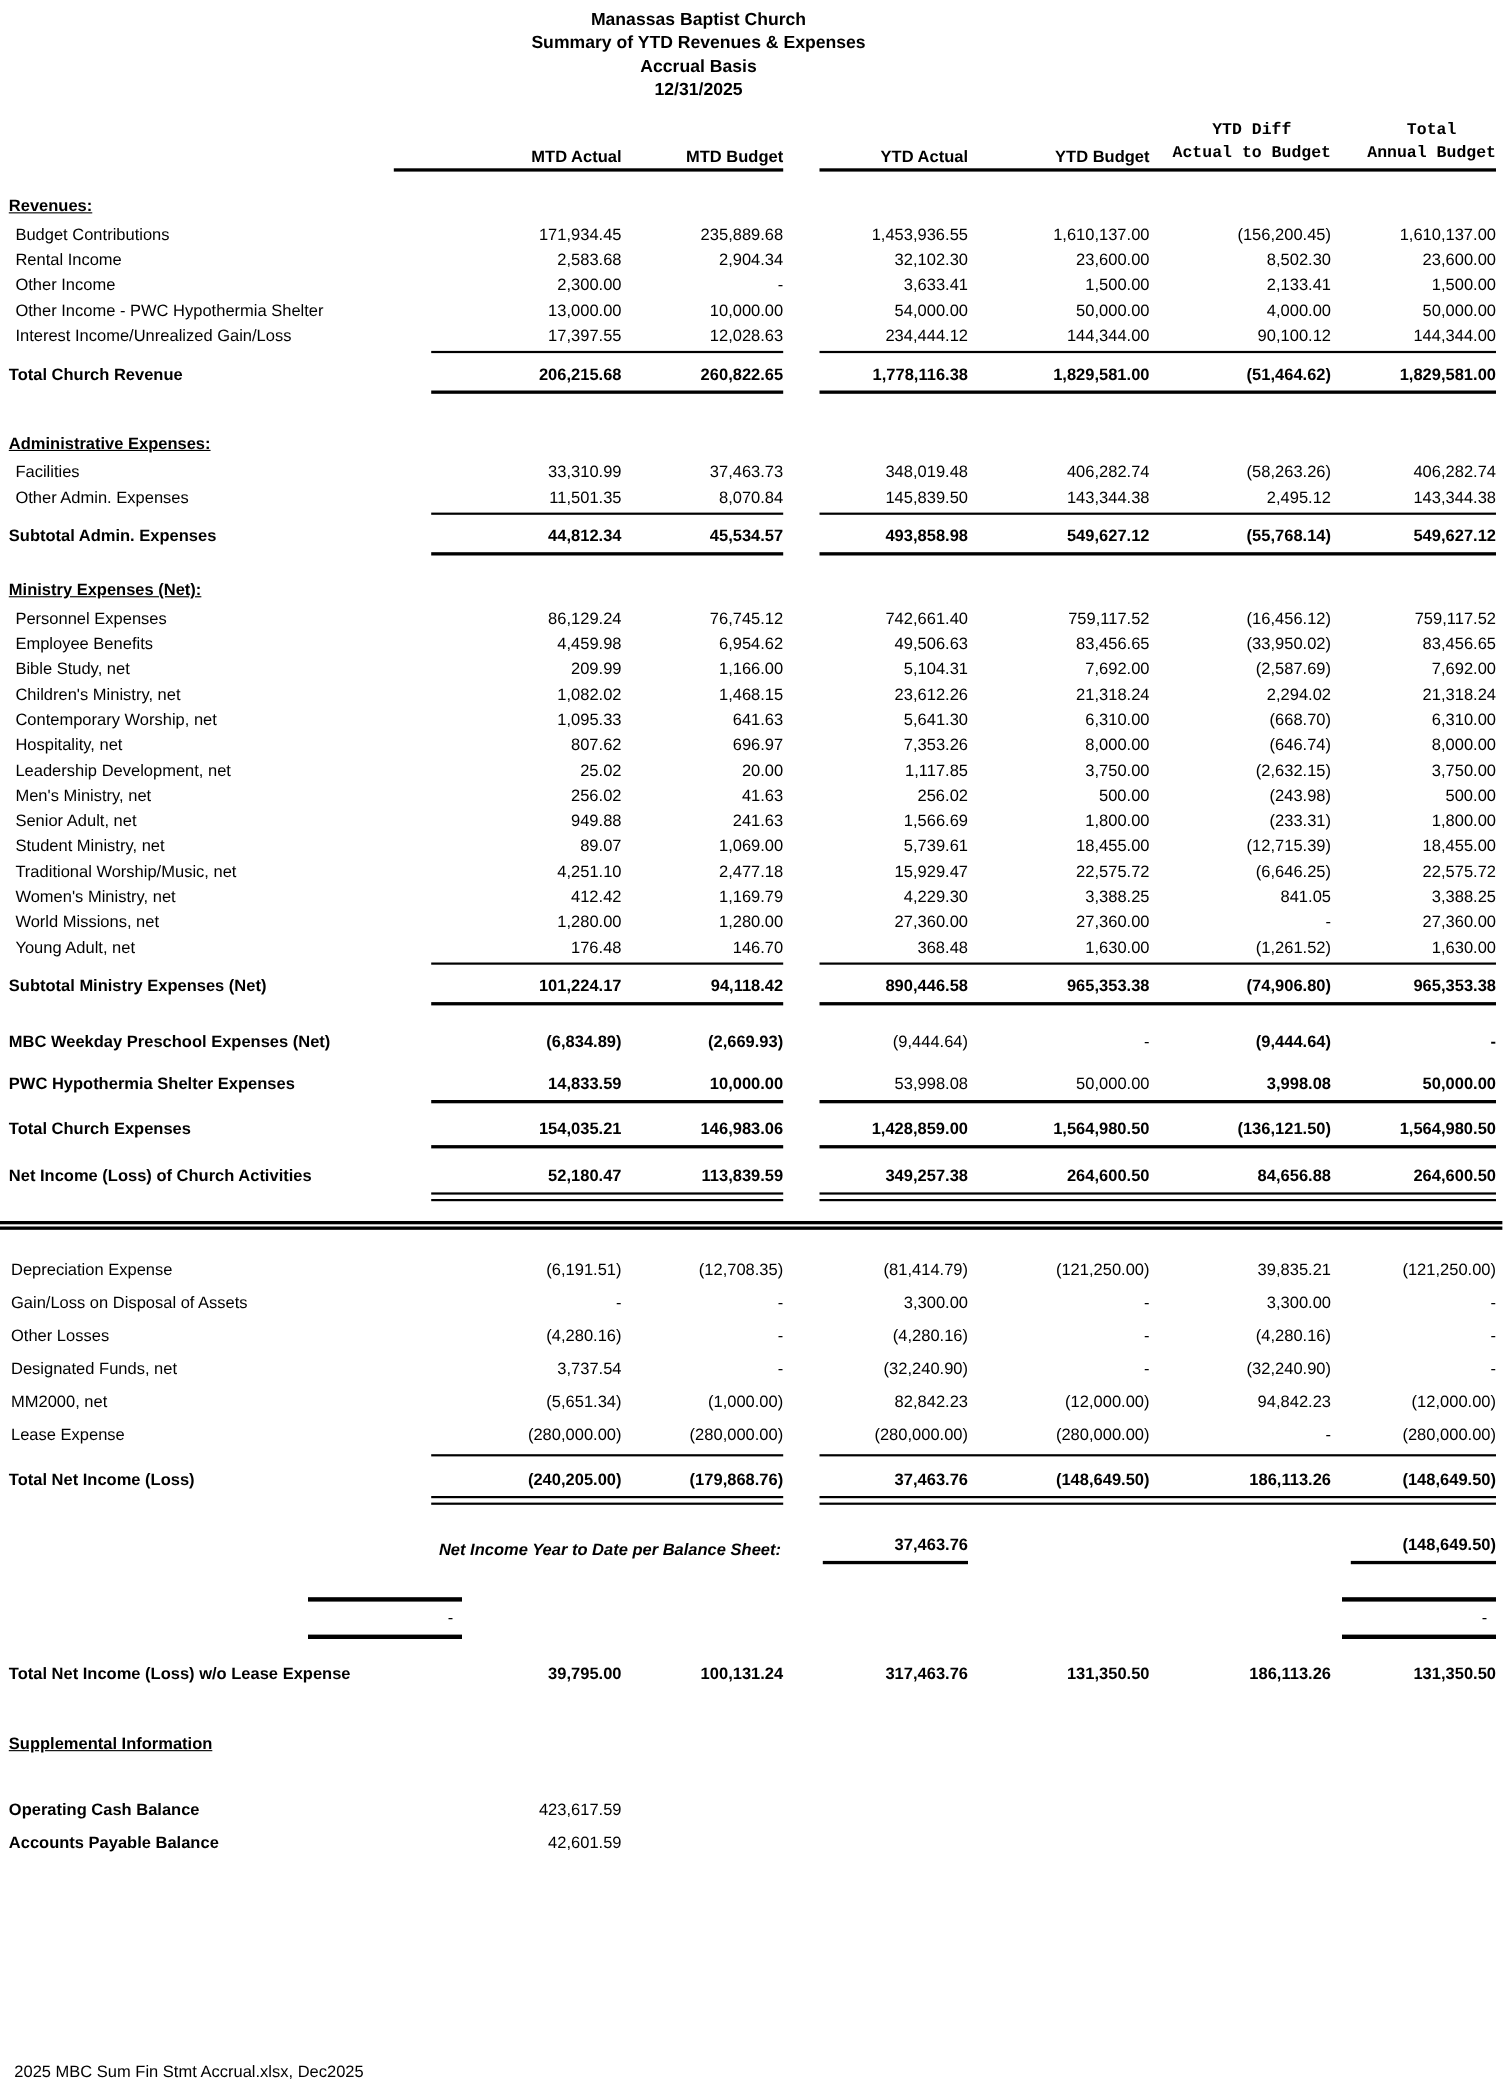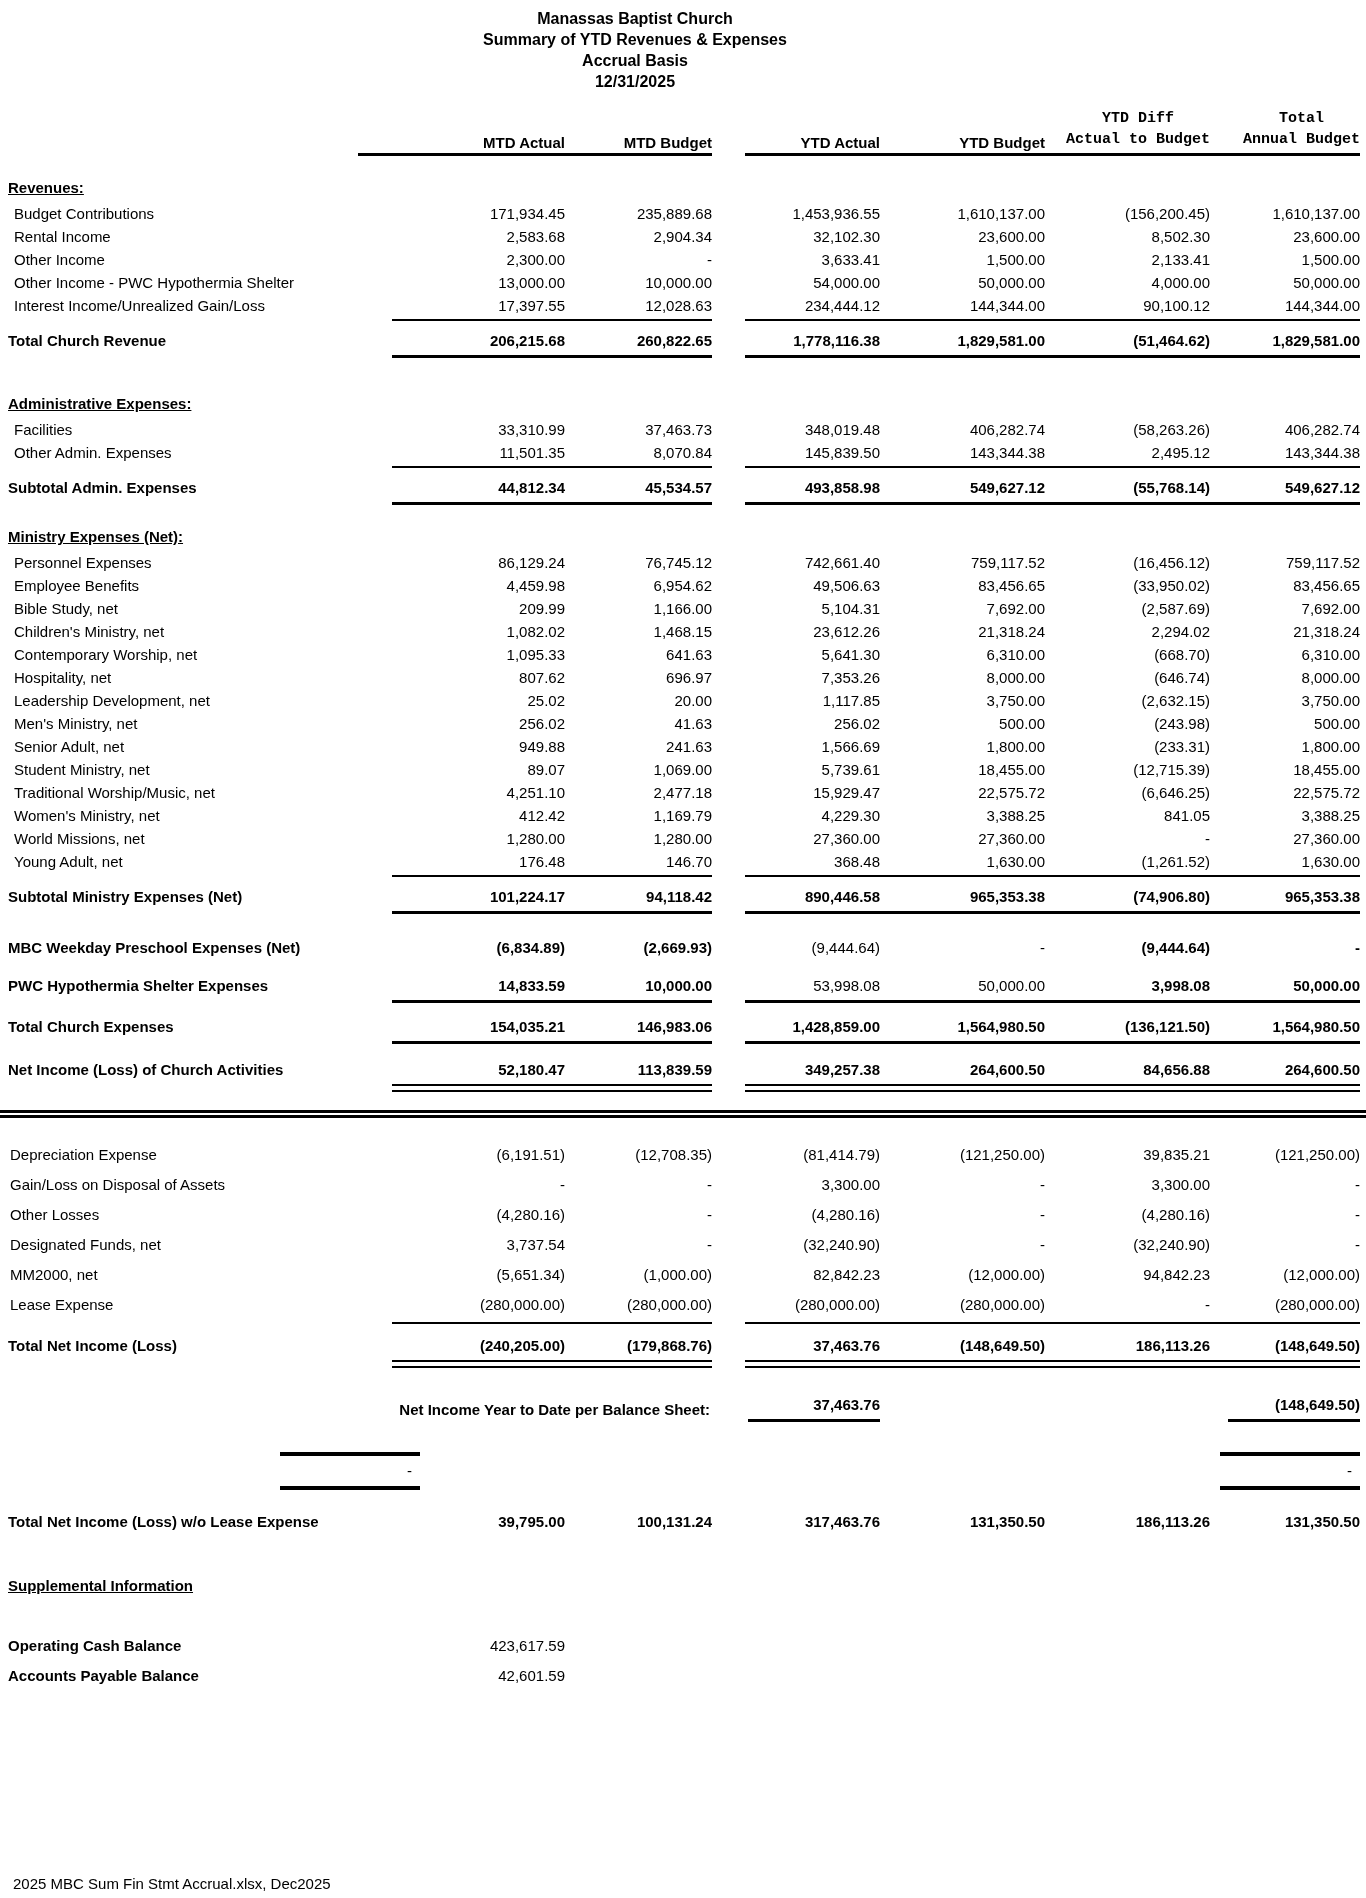--- a/index.html
+++ b/index.html
@@ -24,21 +24,21 @@
   .reg{font-weight:normal;}
   .hdr{font-weight:bold;}
   .hdr2{display:inline-block;text-align:center;line-height:21px;padding-bottom:1px;font-family:Liberation Mono, monospace;}
   .rulerow{display:flex;margin-top:2px;}
   .rA{margin-left:392px;width:320px;background:#000;}
   .rB{margin-left:33px;width:615px;background:#000;}
   .rAh{margin-left:358px;width:354px;background:#000;}
   .h2px{height:2px;} .h3px{height:3px;}
   .dblgap{height:2px;}
   .band{height:2px;border-top:3px solid #000;border-bottom:3px solid #000;width:1366px;margin-top:0;}
-  .bslbl{grid-column:1 / span 3;text-align:right;font-weight:bold;white-space:nowrap;padding-right:2px;margin-left:16px;}
+  .bslbl{grid-column:1 / span 3;text-align:right;font-weight:bold;font-style:italic;white-space:nowrap;padding-right:2px;margin-left:16px;}
   .varlbl{grid-column:1 / span 3;text-align:right;font-style:italic;white-space:nowrap;padding-right:2px;}
   .ulspan{display:inline-block;min-width:132px;text-align:right;border-bottom:3px solid #000;padding-bottom:2px;font-weight:bold;}
   .boxspan{display:inline-block;min-width:132px;text-align:right;border-top:4px solid #000;border-bottom:4px solid #000;padding:3px 8px 3px 0;}
   .bsrow{height:30px;line-height:24px;}
   .footer{position:absolute;left:13px;bottom:6px;font-size:15px;white-space:nowrap;}
 </style>
 </head>
 <body>
 
 <div class="title-block">

